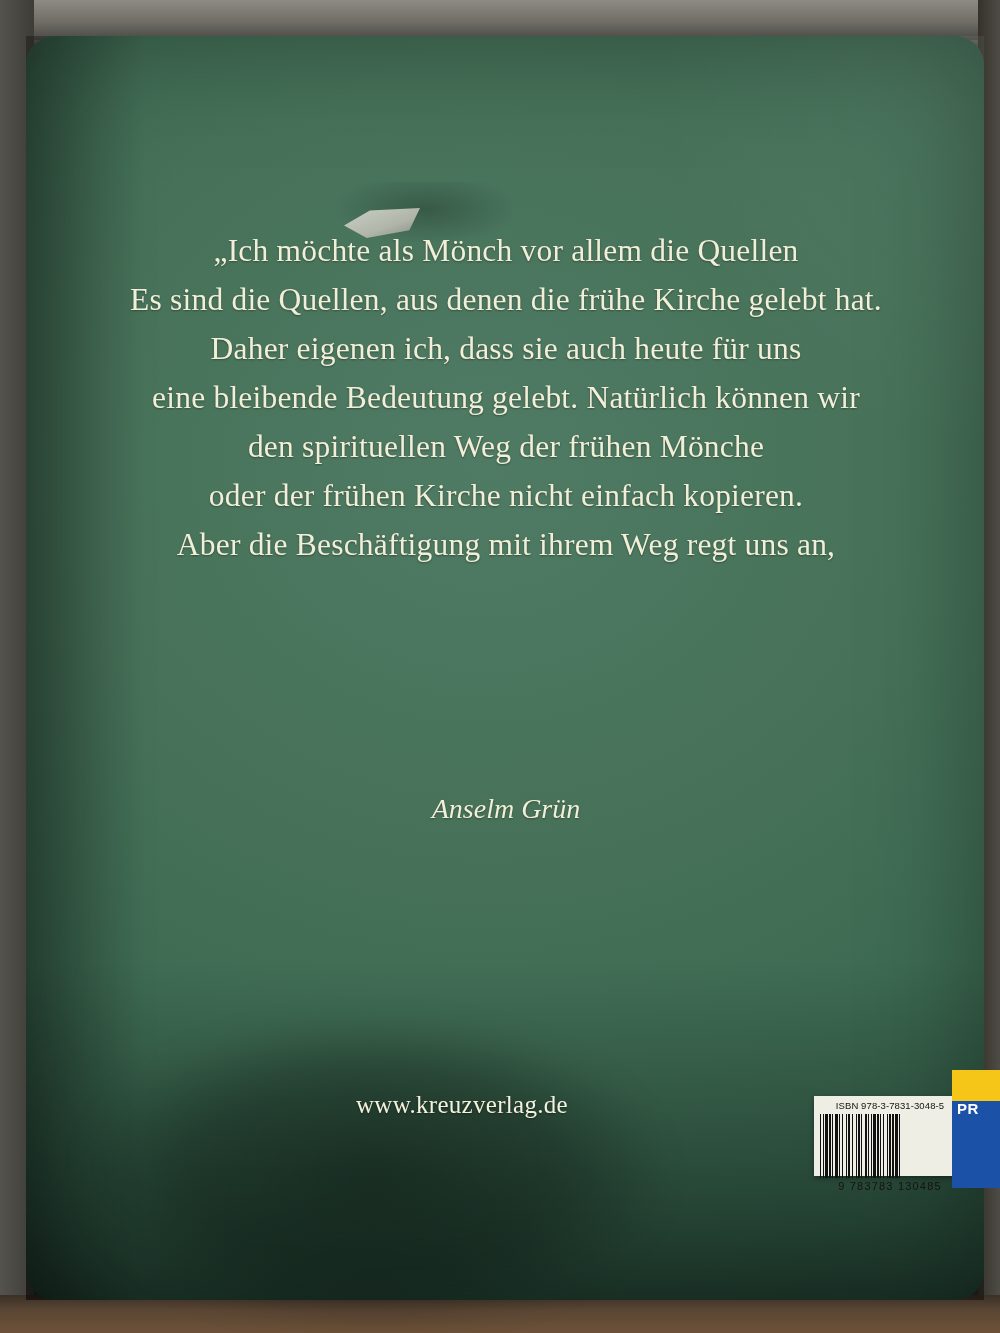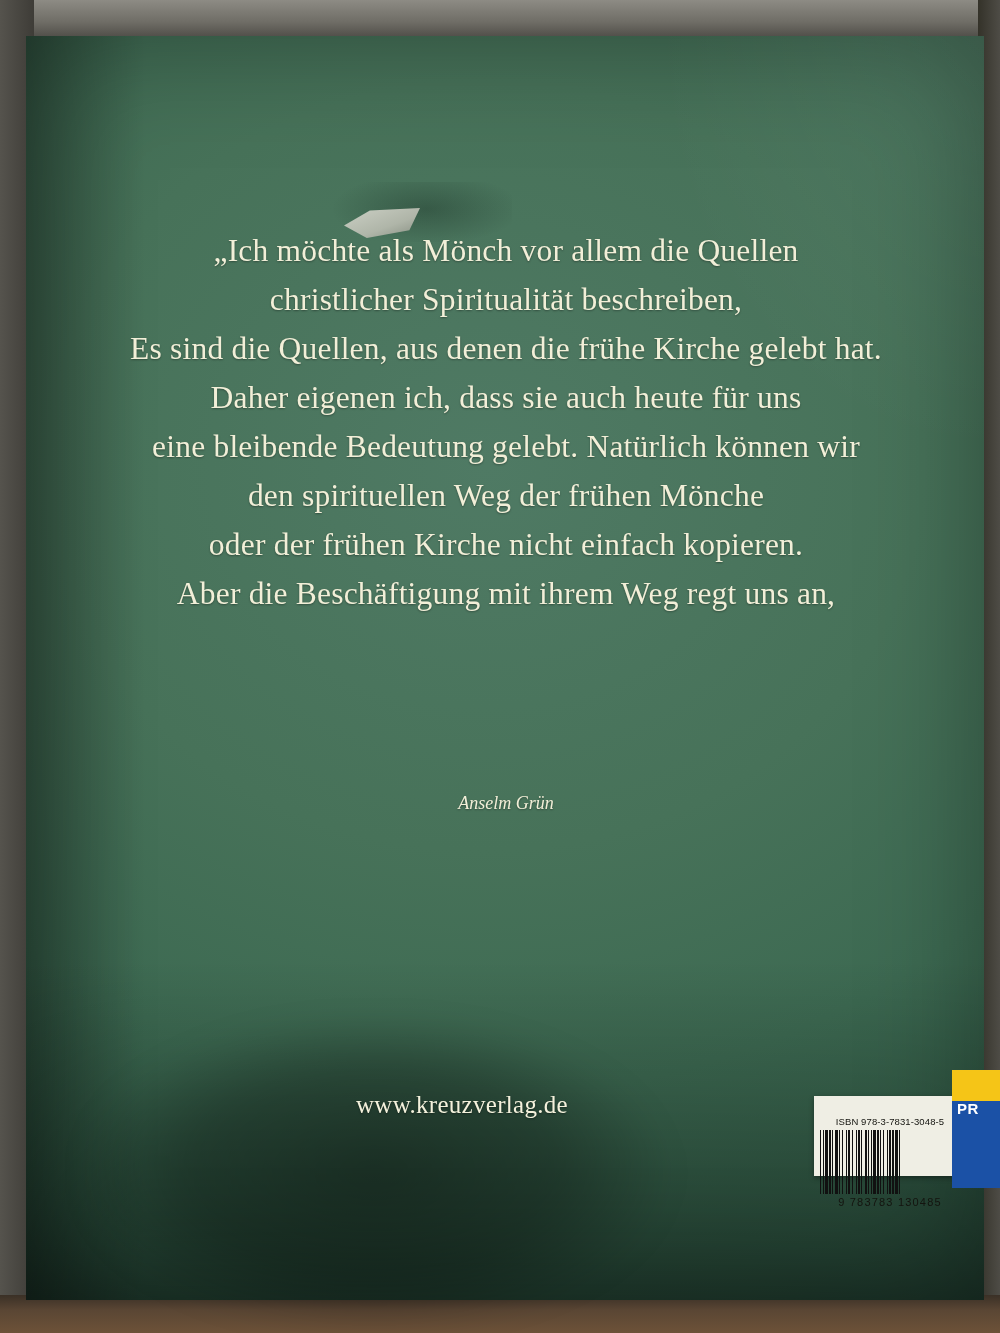--- a/index.html
+++ b/index.html
@@ -47,20 +47,21 @@
   
   .cover {
     position: absolute;
     left: 26px;
     top: 36px;
     width: 958px;
     height: 1264px;
     background:
       radial-gradient(120% 80% at 48% 34%, #4f7a64 0%, #477259 38%, #3d6a52 62%, #34604a 82%, #2c5442 100%);
     box-shadow: inset 0 0 120px rgba(0,0,0,0.35);
+    border-radius: 29px;
   }
   .cover-shade-left {
     position: absolute; left: 0; top: 0; width: 120px; height: 100%;
     background: linear-gradient(90deg, rgba(0,0,0,0.30), rgba(0,0,0,0));
   }
   .cover-shade-bottom {
     position: absolute; left: 0; bottom: 0; width: 100%; height: 340px;
     background: linear-gradient(180deg, rgba(0,0,0,0) 0%, rgba(0,0,0,0.22) 55%, rgba(0,0,0,0.42) 100%);
   }
   .cover-shade-topright {
@@ -115,21 +116,21 @@
   .quote .line { white-space: nowrap; }
 
   .attribution {
     position: absolute;
     left: 60px;
     top: 757px;
     width: 840px;
     text-align: center;
     color: #f2efd8;
     font-style: italic;
-    font-size: 18px;
+    font-size: 28px;
     text-shadow: 0 1px 2px rgba(0,0,0,0.35);
   }
 
   
   .footer {
     position: absolute;
     left: 330px;
     top: 1055px;
     width: 430px;
     color: #f4f1dc;
@@ -149,21 +150,21 @@
 
   
   .barcode-label {
     position: absolute;
     left: 788px;
     top: 1060px;
     width: 152px;
     height: 80px;
     background: #efeee4;
     box-shadow: 0 2px 5px rgba(0,0,0,0.4);
-    padding: 20px 6px;
+    padding: 4px 6px;
     box-sizing: border-box;
   }
   .barcode-label .isbn-top {
     font-family: "Liberation Sans", sans-serif;
     font-size: 9.5px;
     color: #14140f;
     text-align: center;
     letter-spacing: 0.1px;
     line-height: 11px;
   }
@@ -224,21 +225,20 @@
     <div class="cover-shade-bottom"></div>
     <div class="photo-shadow"></div>
 
     <div class="scuff">
       <div class="smudge"></div>
       <div class="flake"></div>
     </div>
 
     <div class="quote">
       <div class="line">„Ich möchte als Mönch vor allem die Quellen</div>
-      <div class="line">christlicher Spiritualität beschreiben,</div>
       <div class="line">Es sind die Quellen, aus denen die frühe Kirche gelebt hat.</div>
       <div class="line">Daher eigenen ich, dass sie auch heute für uns</div>
       <div class="line">eine bleibende Bedeutung gelebt. Natürlich können wir</div>
       <div class="line">den spirituellen Weg der frühen Mönche</div>
       <div class="line">oder der frühen Kirche nicht einfach kopieren.</div>
       <div class="line">Aber die Beschäftigung mit ihrem Weg regt uns an,</div>
     </div>
 
     <div class="attribution">Anselm Grün</div>
 

